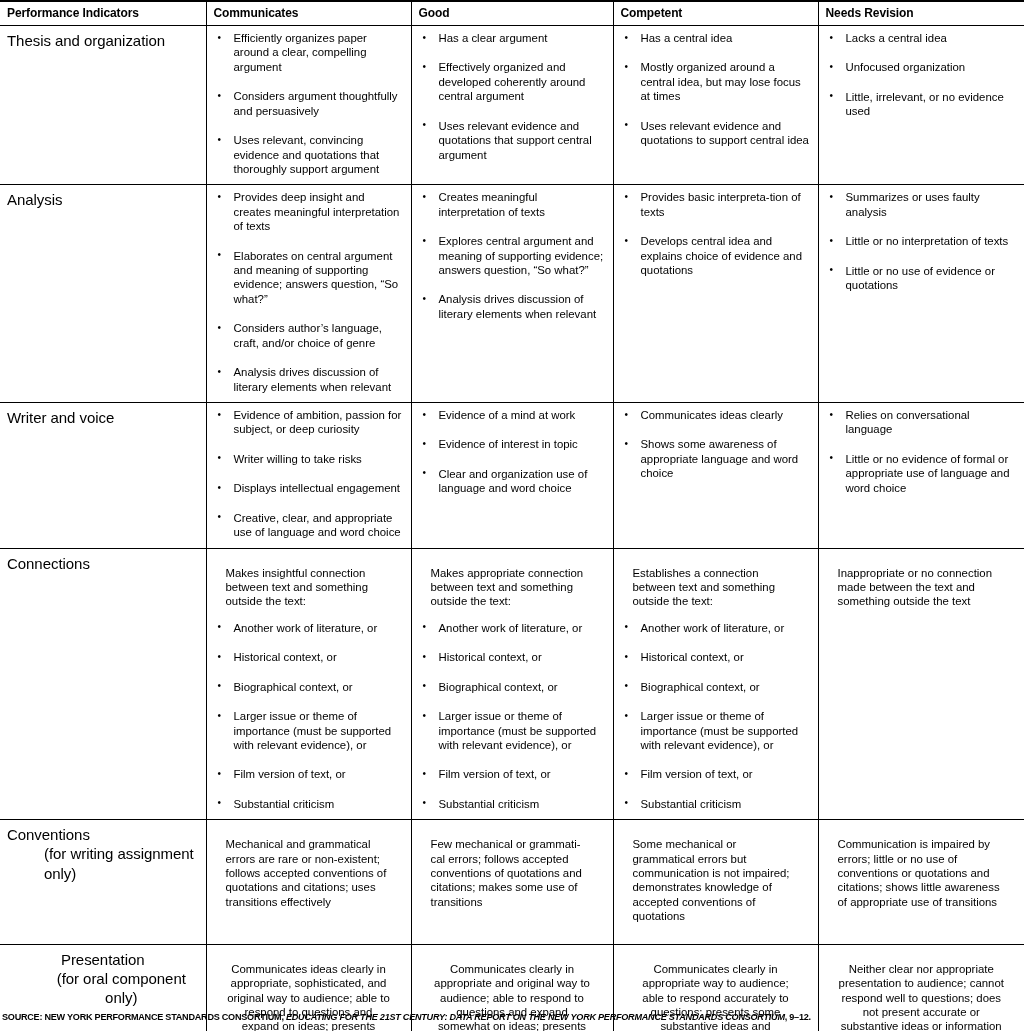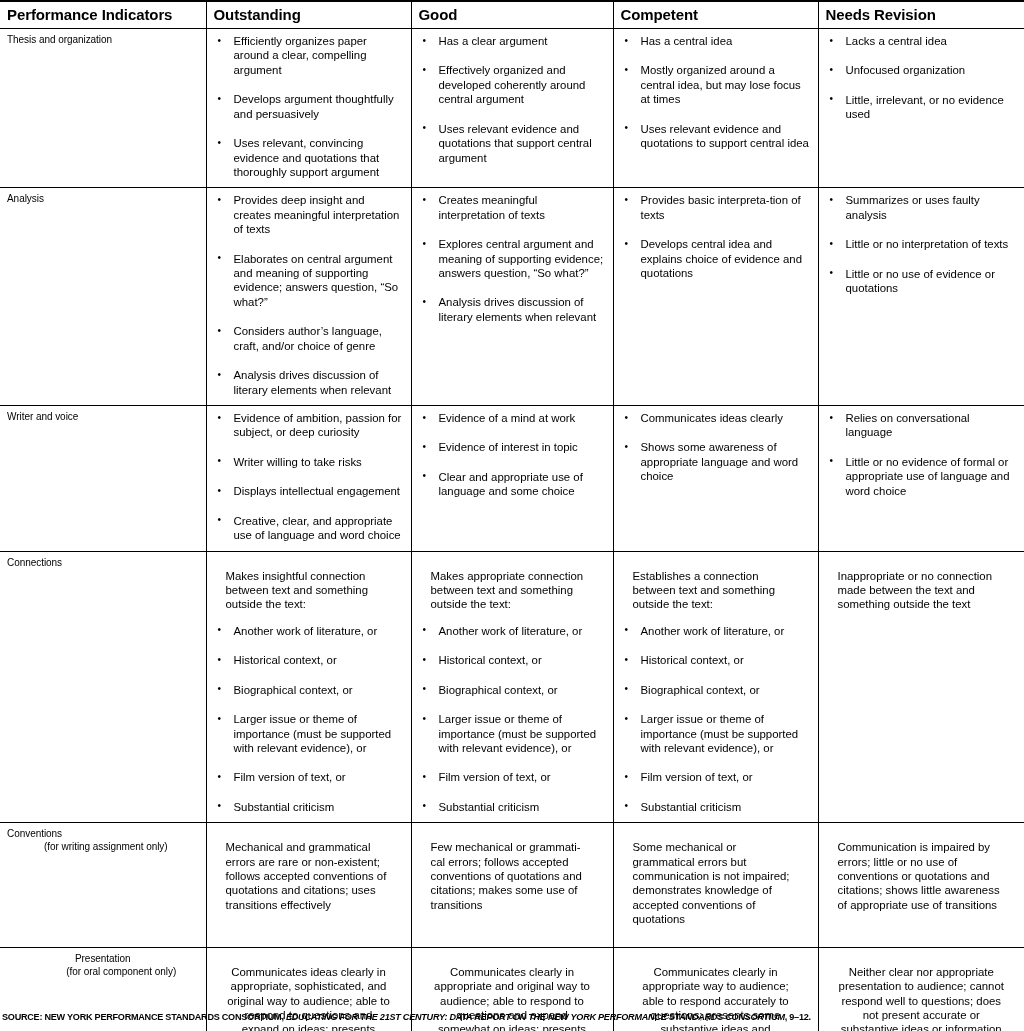--- a/index.html
+++ b/index.html
@@ -29,21 +29,21 @@
   }
   table.rubric col.c1 { width: 206px; }
   table.rubric col.c2 { width: 205px; }
   table.rubric col.c3 { width: 202px; }
   table.rubric col.c4 { width: 205px; }
   table.rubric col.c5 { width: 206px; }
 
   thead th {
     text-align: left;
     vertical-align: middle;
-    font-size: 15px;
+    font-size: 12px;
     font-weight: bold;
     letter-spacing: -0.1px;
     padding: 4px 6px 5px 7px;
     border-right: 1.6px solid #000;
     border-bottom: 1.6px solid #000;
     height: 20px;
     box-sizing: border-box;
   }
   thead th:last-child { border-right: none; }
 
@@ -53,21 +53,21 @@
     border-bottom: 1.4px solid #000;
     padding: 5px 7px 8px 7px;
     font-size: 11.4px;
     line-height: 1.265;
     box-sizing: border-box;
   }
   tbody td:last-child { border-right: none; }
   tbody tr:last-child td { border-bottom: none; text-align: center; }
 
   .indicator {
-    font-size: 10px;
+    font-size: 15px;
     line-height: 1.28;
     letter-spacing: -0.05px;
   }
   .indicator .sub { display: block; margin-left: 37px; }
 
   ul.blist {
     list-style: none;
     margin: 0;
     padding: 0;
   }
@@ -114,35 +114,35 @@
     <colgroup>
       <col class="c1">
         <col class="c2">
         <col class="c3">
         <col class="c4">
         <col class="c5">
     </colgroup>
     <thead>
       <tr>
         <th>Performance Indicators</th>
-        <th>Outstanding</th>
+        <th>Communicates</th>
         <th>Good</th>
         <th>Competent</th>
         <th>Needs Revision</th>
       </tr>
     </thead>
     <tbody id="rubric-body">
         <tr>
           <td>
             <div class="indicator"><span>Thesis and organization</span></div>
           </td>
           <td>
             <ul class="blist">
               <li>Efficiently organizes paper around a clear, compelling argument</li>
-              <li>Develops argument thoughtfully and persuasively</li>
+              <li>Considers argument thoughtfully and persuasively</li>
               <li>Uses relevant, convincing evidence and quotations that thoroughly support argument</li>
             </ul>
           </td>
           <td>
             <ul class="blist">
               <li>Has a clear argument</li>
               <li>Effectively organized and developed coherently around central argument</li>
               <li>Uses relevant evidence and quotations that support central argument</li>
             </ul>
           </td>
@@ -203,21 +203,21 @@
               <li>Evidence of ambition, passion for subject, or deep curiosity</li>
               <li>Writer willing to take risks</li>
               <li>Displays intellectual engagement</li>
               <li>Creative, clear, and appropriate use of language and word choice</li>
             </ul>
           </td>
           <td>
             <ul class="blist">
               <li>Evidence of a mind at work</li>
               <li>Evidence of interest in topic</li>
-              <li>Clear and appropriate use of language and some choice</li>
+              <li>Clear and organization use of language and word choice</li>
             </ul>
           </td>
           <td>
             <ul class="blist">
               <li>Communicates ideas clearly</li>
               <li>Shows some awareness of appropriate language and word choice</li>
             </ul>
           </td>
           <td>
             <ul class="blist">

